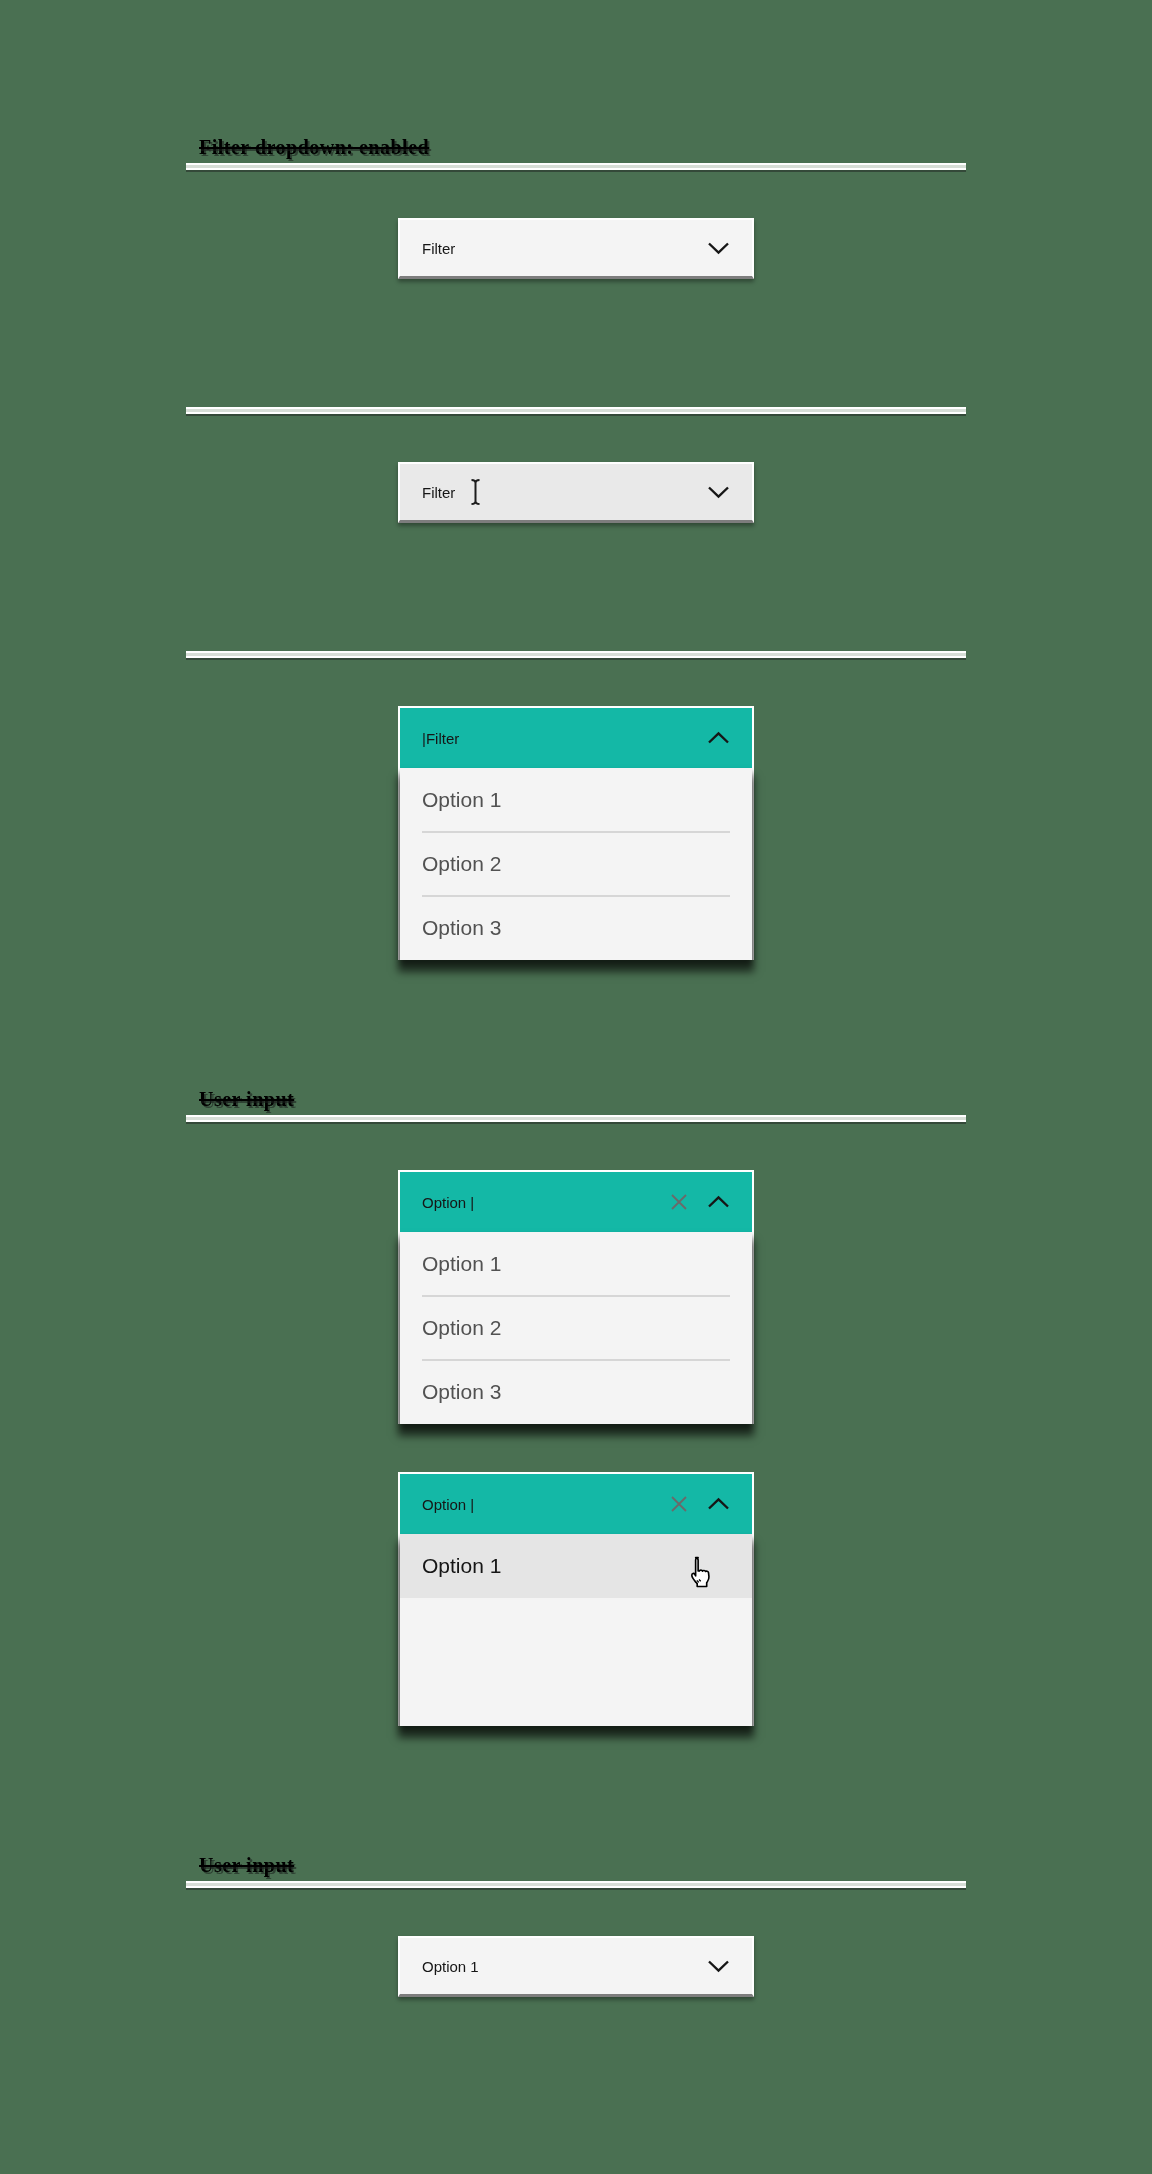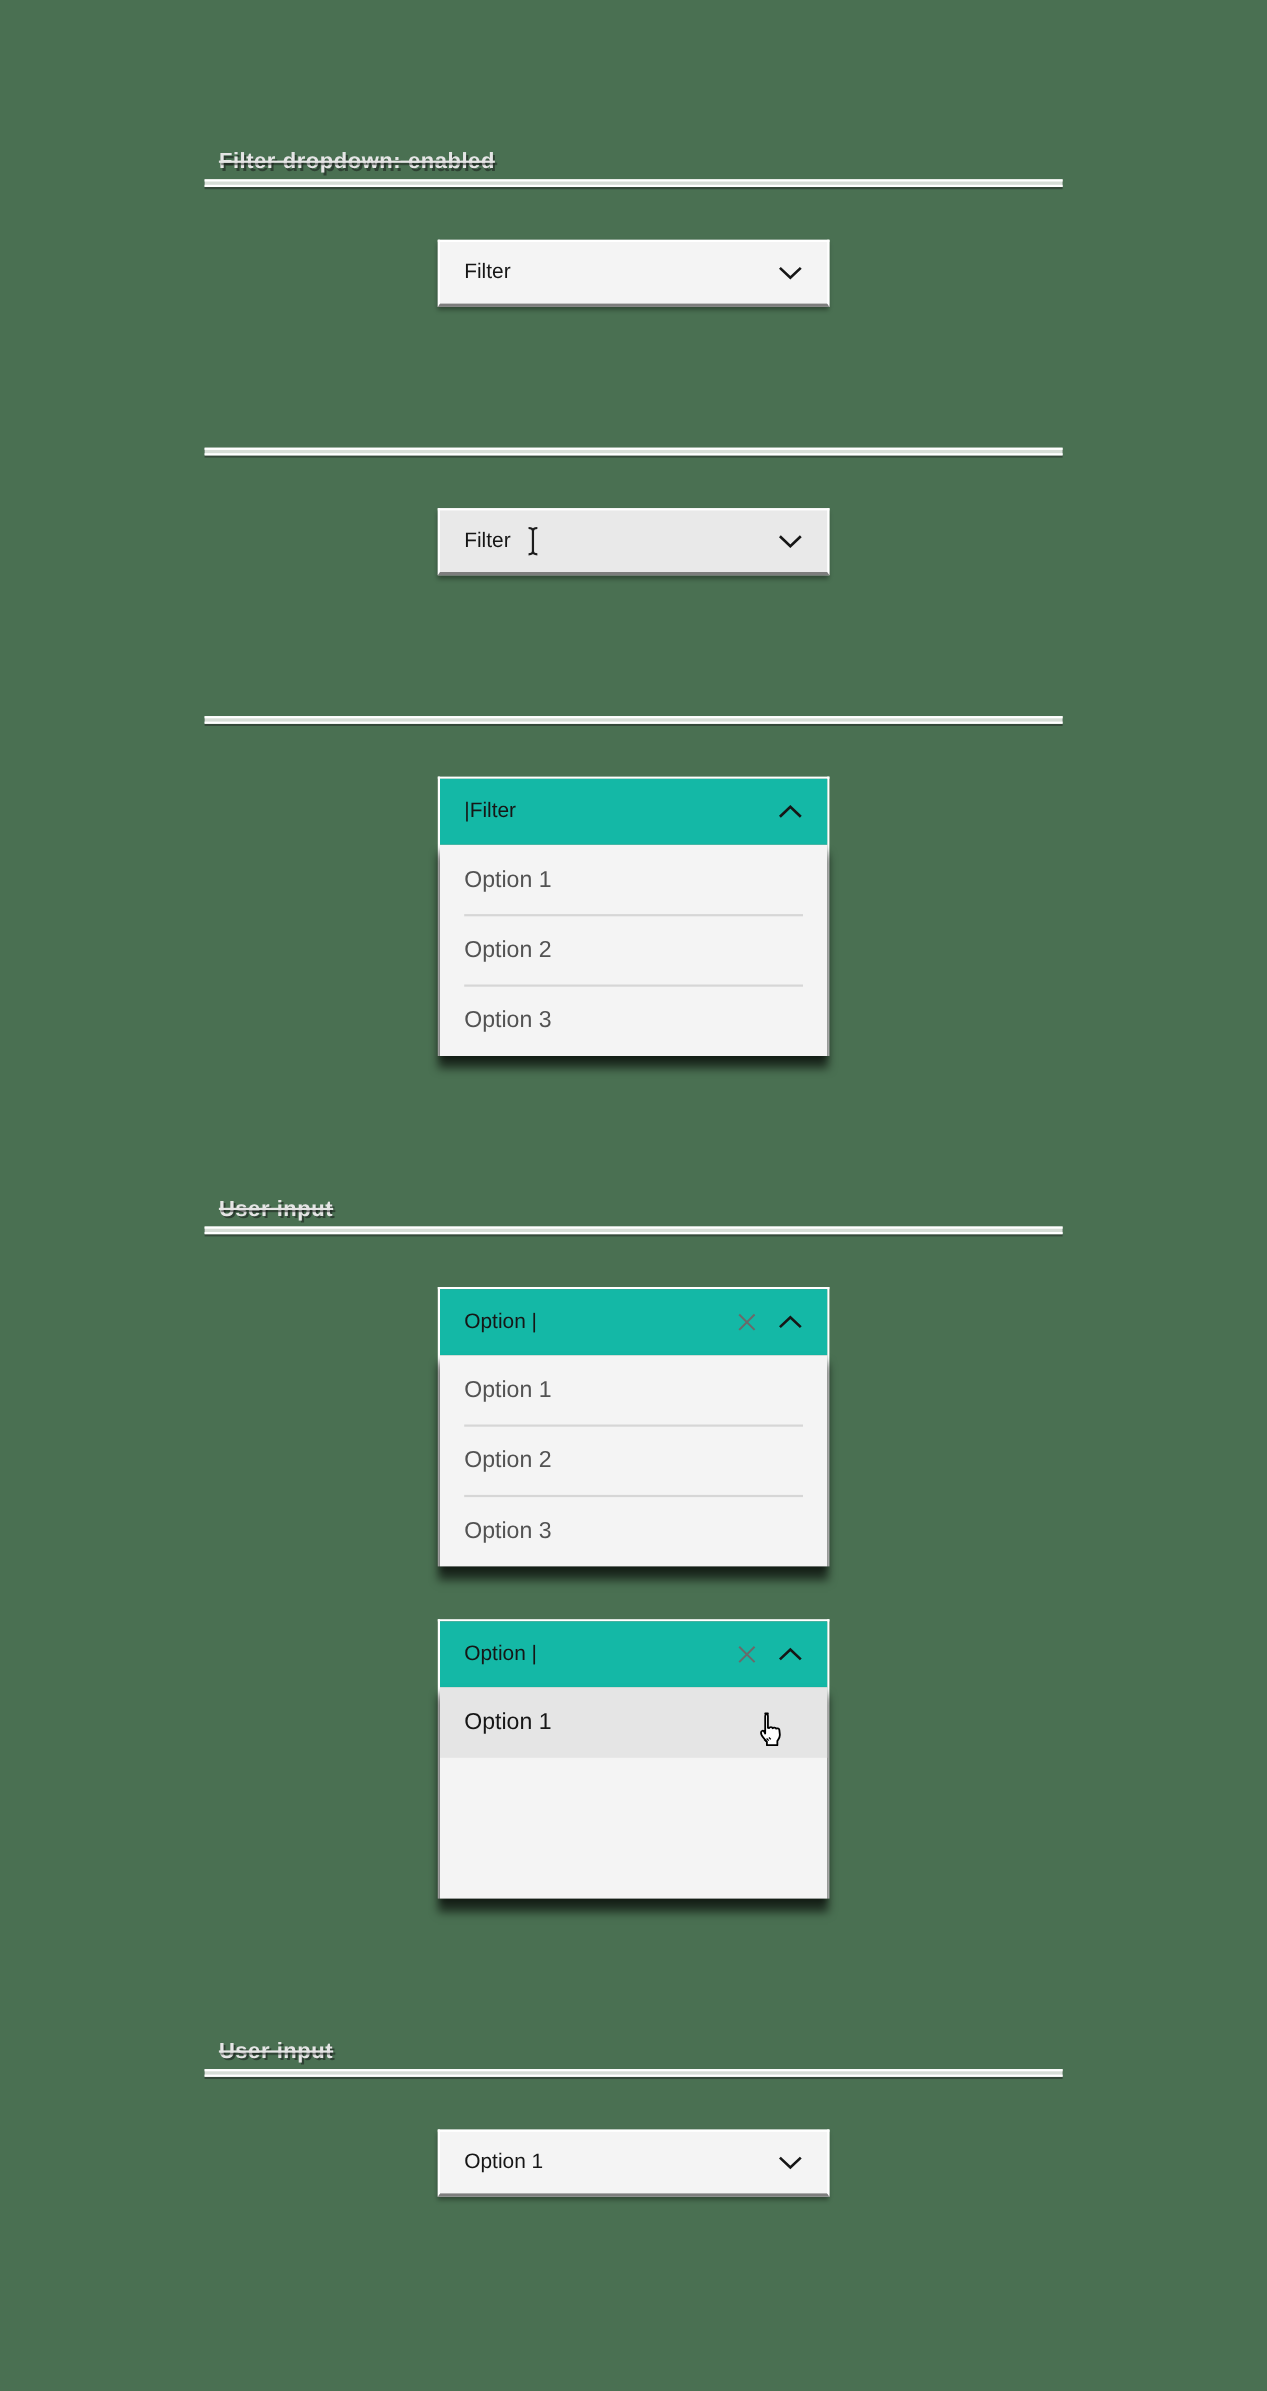--- a/index.html
+++ b/index.html
@@ -8,25 +8,25 @@
     background: #4a7052;
     font-family: "Liberation Sans", sans-serif;
     overflow: hidden;
     position: relative;
   }
   .container { width: 780px; margin: 0 auto; padding-top: 136px; }
 
   .section { margin-bottom: 128px; }
   .section-heading {
     margin: 0 0 5px 13px;
-    font-family: Liberation Sans, sans-serif;
+    font-family: Liberation Serif, serif;
     font-weight: bold;
     font-size: 20px;
     line-height: 22px;
-    color: #e5e5e5;
+    color: #000000;
     text-decoration: line-through;
     text-decoration-thickness: 2px;
     text-shadow: 2px 2px 0 rgba(24,28,26,0.55);
     letter-spacing: 0.5px;
   }
   .divider {
     height: 3px;
     background: #d7ded7;
     border-top: 2px solid #ffffff;
     border-bottom: 2px solid #ffffff;
@@ -42,21 +42,21 @@
     height: 61px;
     background: #f4f4f4;
     border: 2px solid #ffffff;
     border-bottom: 3px solid #7d7d7d;
     box-shadow: 0 3px 4px rgba(0,0,0,0.35);
     display: flex; align-items: center;
     padding: 0 22px;
     cursor: pointer;
   }
   .dd-field.hover { background: #e9e9e9; }
-  .dd-label { font-size: 19px; color: #161616; }
+  .dd-label { font-size: 15px; color: #161616; }
   .ibeam { margin-left: 14px; display: inline-flex; align-items: center; }
   .dd-icons { margin-left: auto; display: flex; align-items: center; gap: 17px; }
   .chev svg, .clear svg { display: block; }
 
   
   .dd-open {
     box-sizing: border-box;
     width: 356px;
     border: 2px solid #ffffff;
     border-bottom: none;

